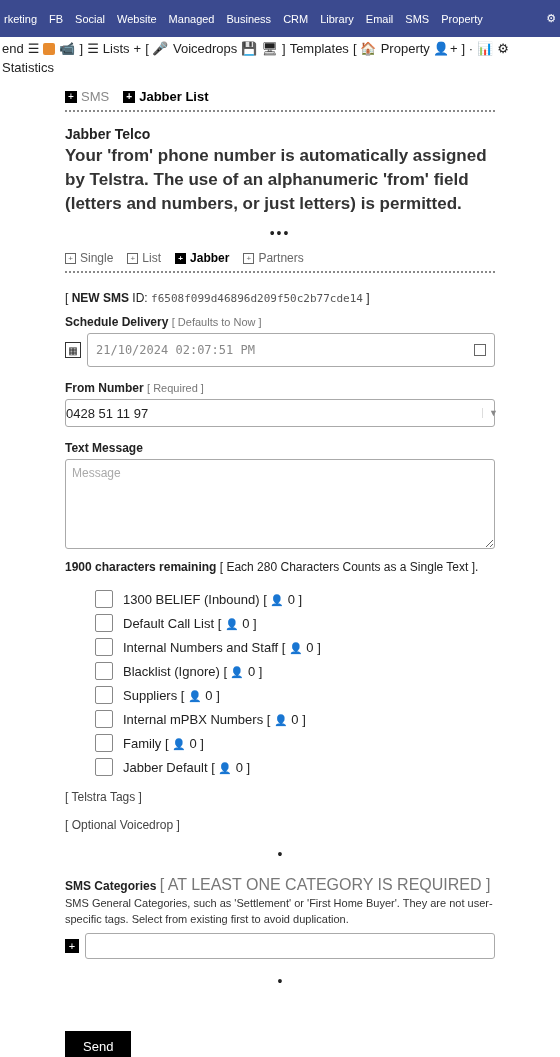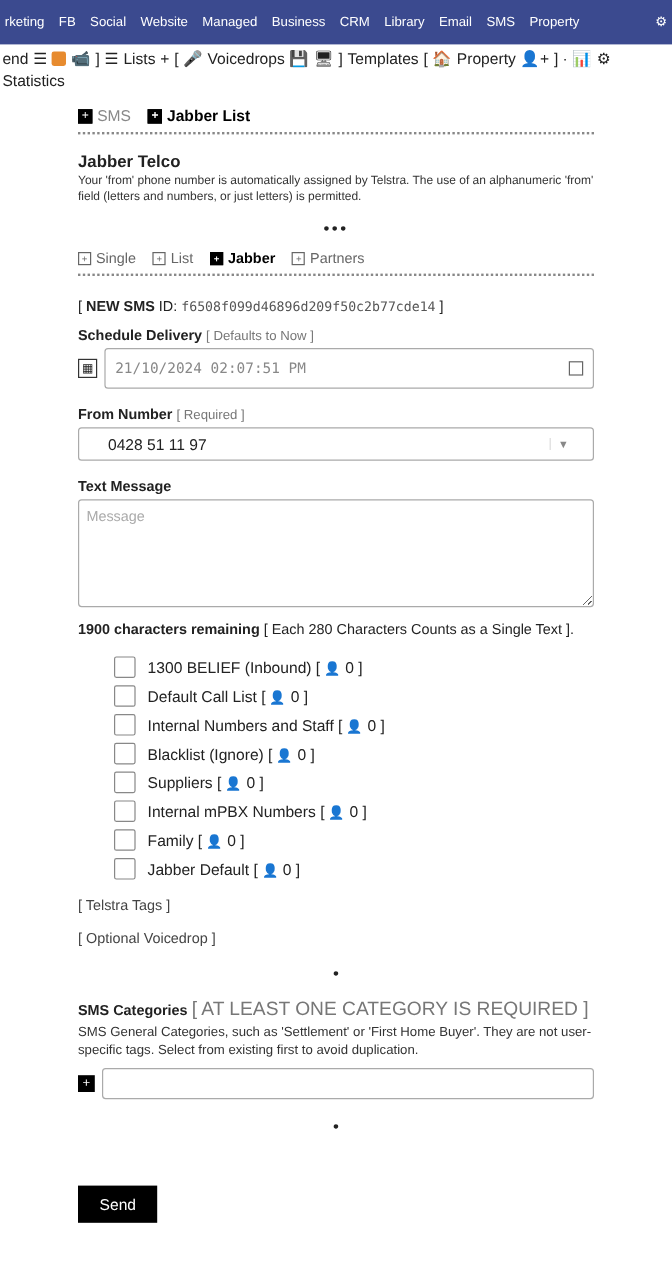--- a/index.html
+++ b/index.html
@@ -19,21 +19,21 @@
   
   .tabrow { display: flex; gap: 14px; font-size: 13px; font-weight: bold; margin-bottom: 6px; }
   .tabrow .tab { display: inline-flex; align-items: center; gap: 4px; color: #888; font-weight: normal; }
   .tabrow .tab.active { color: #000; font-weight: bold; }
   .plus-box { width: 12px; height: 12px; border: 1px solid currentColor; display: inline-flex; align-items: center; justify-content: center; font-size: 10px; line-height: 1; }
   .plus-box.filled { background: #000; color: #fff; border-color: #000; }
   
   .dotline { border: none; border-top: 2px dotted #888; margin: 4px 0 14px 0; }
   
   h3.section-title { font-size: 14px; font-weight: bold; margin-bottom: 2px; }
-  .help-text { font-size: 10px; color: #333; line-height: 1.4; }
+  .help-text { font-size: 17px; color: #333; line-height: 1.4; font-weight: bold; }
   
   .dots-center { text-align: center; margin: 10px 0; font-size: 14px; letter-spacing: 2px; }
   
   .subtabs { display: flex; gap: 14px; font-size: 12px; margin-bottom: 6px; }
   .subtabs .st { display: inline-flex; align-items: center; gap: 4px; color: #666; }
   .subtabs .st.active { color: #000; font-weight: bold; }
   .sq-icon { width: 11px; height: 11px; border: 1px solid #666; display: inline-flex; align-items: center; justify-content: center; font-size: 8px; }
   .sq-icon.filled { background: #000; border-color: #000; color: #fff; }
   
   .newsms { font-size: 12px; margin: 18px 0 10px 0; }
@@ -41,21 +41,21 @@
   
   .field-label { font-size: 12px; margin-bottom: 4px; }
   .field-label b { font-weight: bold; }
   .hint { color: #777; font-size: 11px; }
   
   .dt-row { display: flex; align-items: center; gap: 6px; margin-bottom: 14px; }
   .cal-icon { width: 16px; height: 16px; border: 1px solid #333; display: inline-flex; align-items: center; justify-content: center; font-size: 10px; }
   .dt-input { flex: 1; height: 26px; border: 1px solid #aaa; border-radius: 3px; padding: 16px 8px; font-family: monospace; font-size: 12px; color: #888; display: flex; align-items: center; justify-content: space-between; }
   .dt-cal-right { width: 12px; height: 12px; border: 1px solid #666; }
   
-  .select-box { height: 28px; border: 1px solid #aaa; border-radius: 3px; display: flex; align-items: center; justify-content: space-between; padding: 0 24px; font-size: 13px; margin-bottom: 14px; }
+  .select-box { height: 28px; border: 1px solid #aaa; border-radius: 3px; display: flex; align-items: center; justify-content: space-between; padding: 0 0; font-size: 13px; margin-bottom: 14px; }
   .caret { width: 18px; text-align: center; color: #888; border-left: 1px solid #ddd; margin-right: -6px; padding-left: 4px; font-size: 9px; }
   
   textarea.msg { width: 100%; height: 90px; border: 1px solid #aaa; border-radius: 3px; padding: 6px; font-size: 12px; resize: vertical; font-family: inherit; }
   textarea.msg::placeholder { color: #aaa; }
   
   .remaining { font-size: 12px; margin: 8px 0 16px 0; }
   
   .list-block { margin-top: 6px; }
   .list-title { font-size: 12px; margin-bottom: 10px; }
   .call-list-item { display: flex; align-items: center; gap: 10px; margin: 6px 0 6px 30px; font-size: 13px; }

